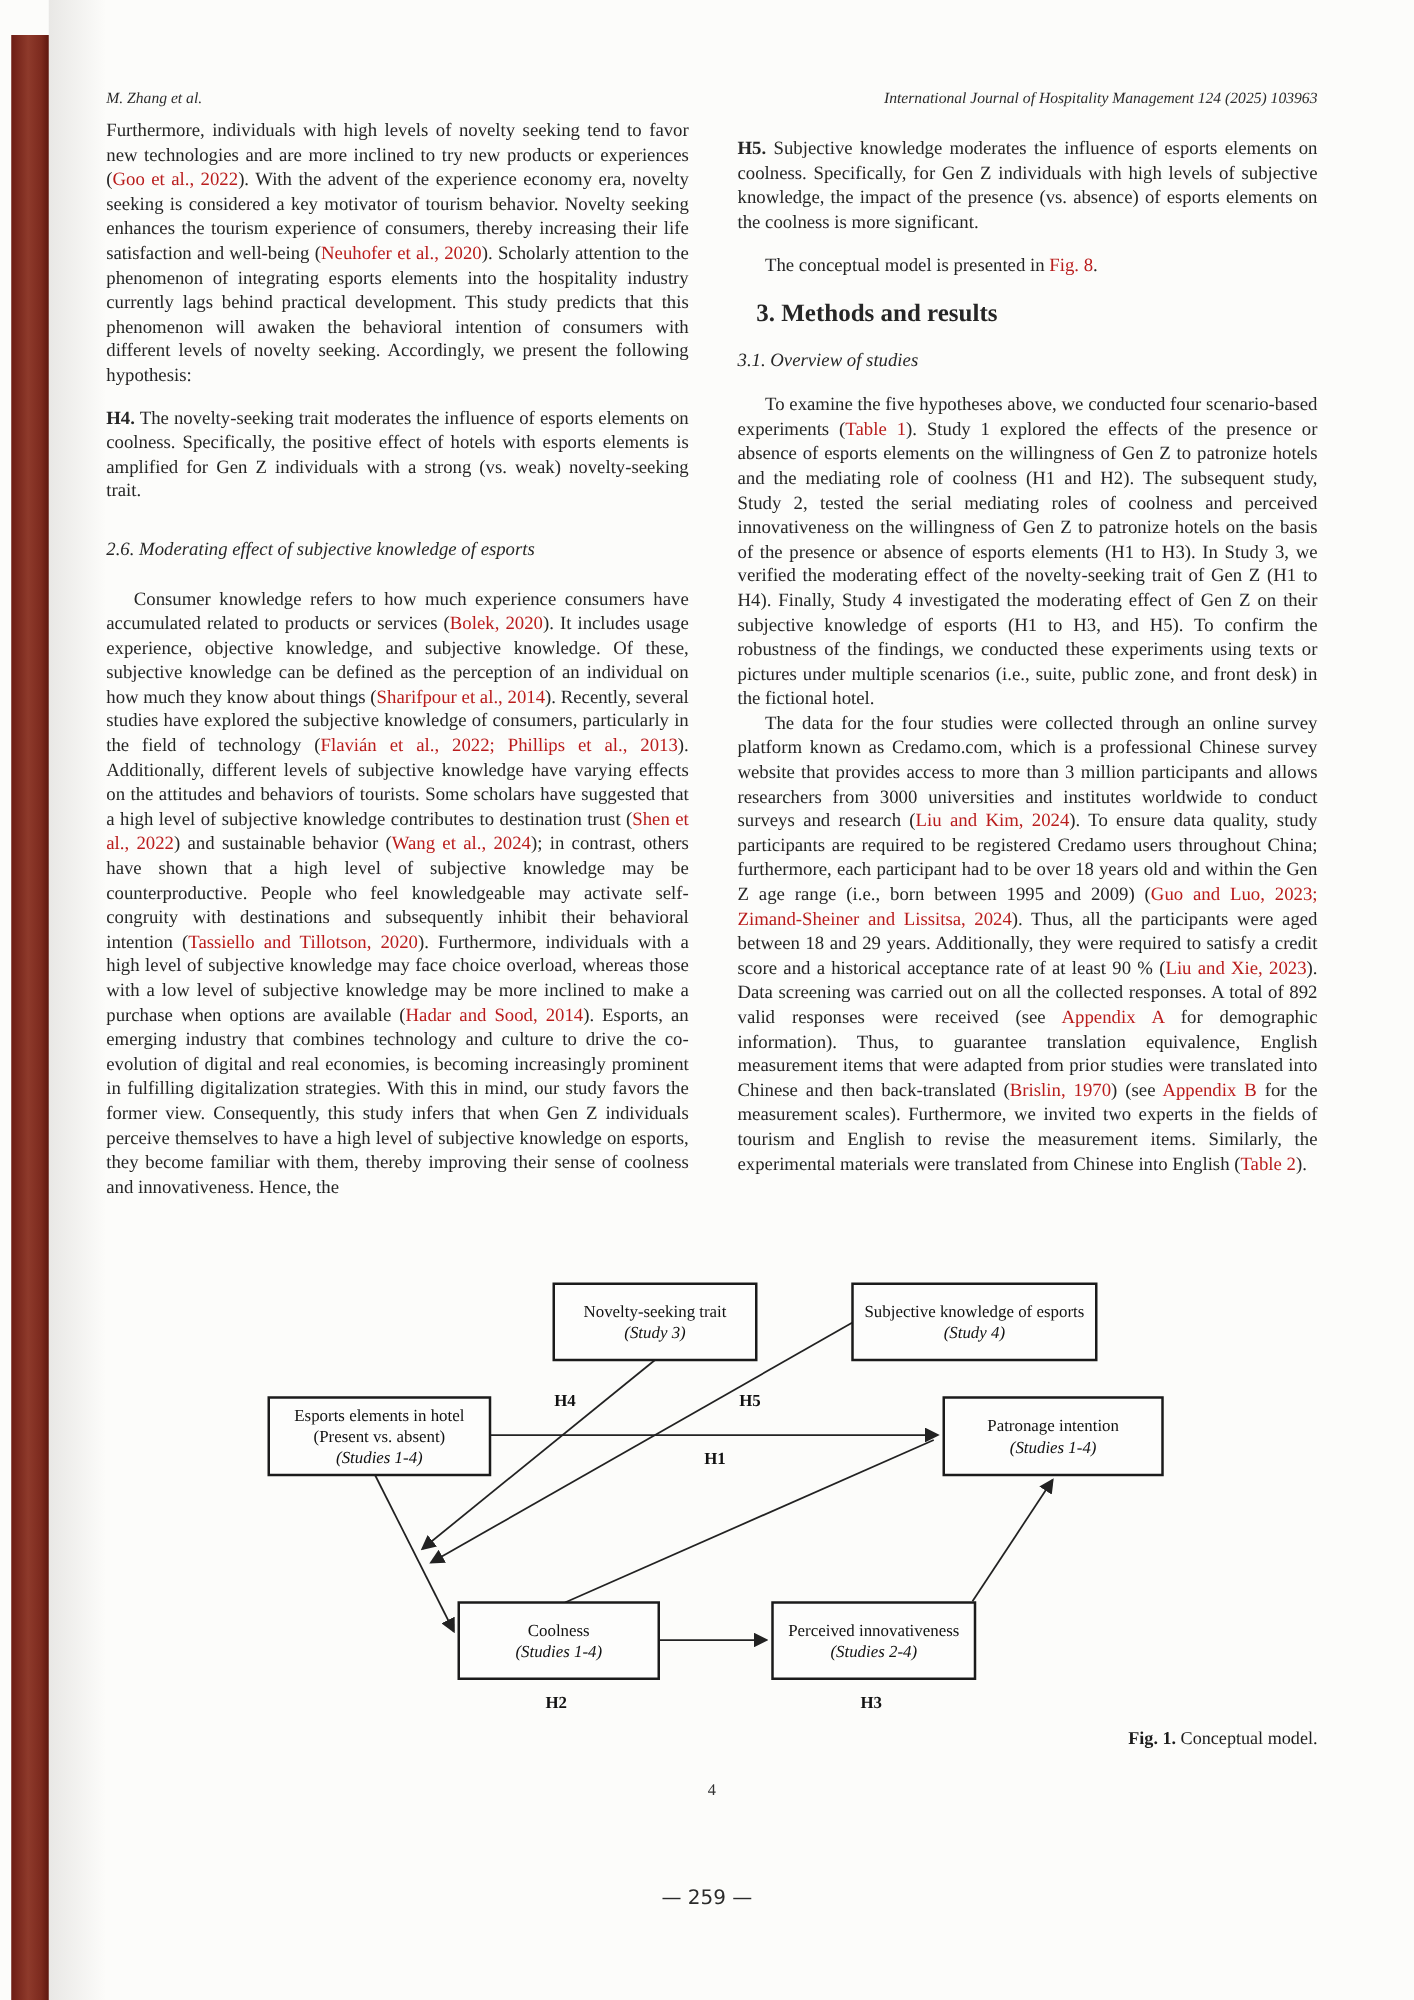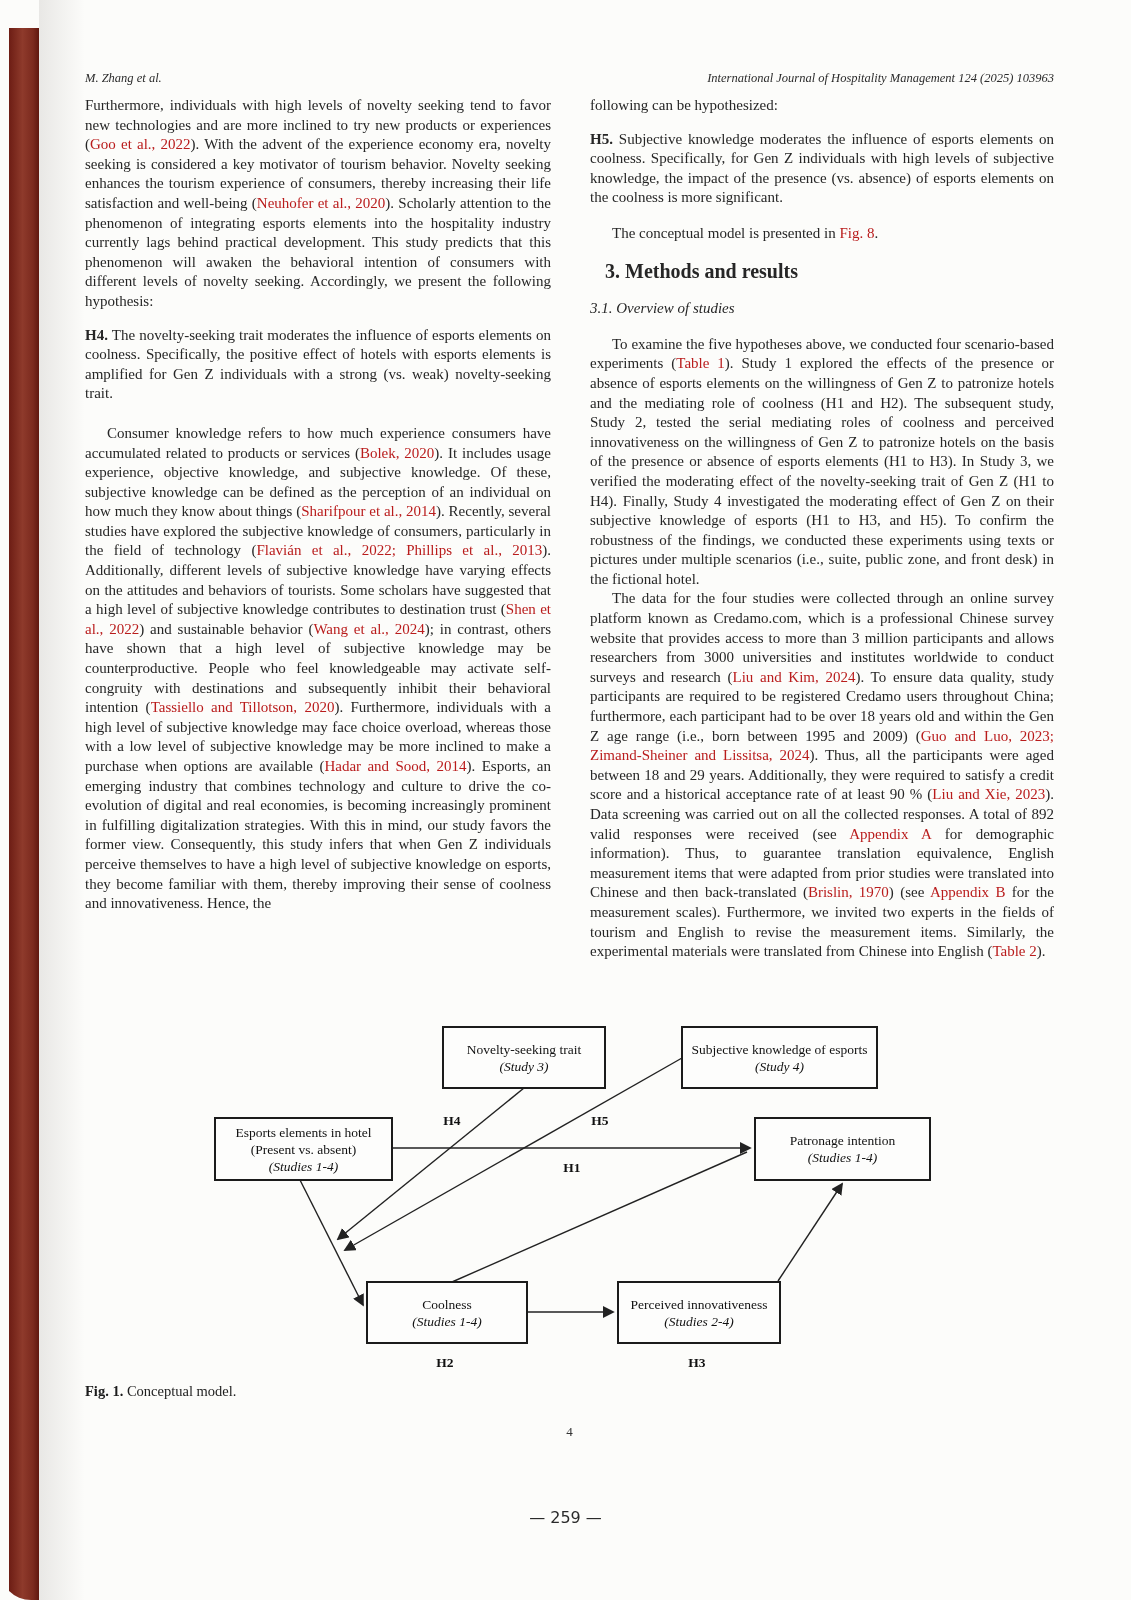--- a/index.html
+++ b/index.html
@@ -1,17 +1,17 @@
 <!DOCTYPE html>
 <html><head>
 <meta charset="utf-8">
 <style>
   html,body { margin:0; padding:0; }
   body { width:1131px; height:1600px; position:relative; background:#fcfcfa; font-family:"Liberation Serif", serif; color:#262626; }
-  .page { position:absolute; inset:0; overflow:hidden;border-radius:31px; }
+  .page { position:absolute; inset:0; overflow:hidden; }
 
   .red-ribbon { position:absolute; left:9px; top:28px; width:30px; height:1572px;
     background:linear-gradient(to right,#6d1d14,#8e3a2b 45%,#7c2a1e 80%,#5f170f); }
   .edge-shade { position:absolute; left:39px; top:0; width:46px; height:1600px;
     background:linear-gradient(to right, rgba(60,50,45,0.10), rgba(60,50,45,0)); pointer-events:none; }
 
   .hdr { position:absolute; top:71px; font-style:italic; font-size:12.5px; color:#2b2b2b; }
   .hdr-left { left:85px; }
   .hdr-right { right:77px;text-align:center; }
 
@@ -25,43 +25,43 @@
   .seg-b { font-weight:bold; }
   .sec-italic { font-style:italic; font-weight:normal; font-size:15px; margin:0; }
   .sec-bold { font-weight:bold; font-size:20px; margin:15px; }
   .m26 { margin-top:27px !important; }
   .m20 { margin-top:20px !important; }
   .m16 { margin-top:16px !important; }
   .m18 { margin-top:18px !important; }
 
   .fig-svg { position:absolute; left:0; top:0; width:1131px; height:1600px; pointer-events:none; }
 
-  .caption { position:absolute; left:85px; width:969px; top:1383px; text-align:left; font-size:14.5px; color:#1c1c1c; }
+  .caption { position:absolute; left:85px; width:969px; top:1383px; text-align:right; font-size:14.5px; color:#1c1c1c; }
   .pagenum { position:absolute; left:85px; width:969px; top:1424px; text-align:center; font-size:13px; color:#333; }
   .footer { position:absolute; left:0; width:1131px; top:1508px; text-align:center; font-size:16px; color:#2a2a2a; font-family:"DejaVu Sans", sans-serif; }
 </style>
 </head>
 <body>
 
 <div class="page">
 
   <div class="red-ribbon"></div>
   <div class="edge-shade"></div>
 
   <div class="hdr hdr-left">M. Zhang et al.</div>
   <div class="hdr hdr-right">International Journal of Hospitality Management 124 (2025) 103963</div>
 
   <div class="col col-left">
     <p><span>Furthermore, individuals with high levels of novelty seeking tend to favor new technologies and are more inclined to try new products or experiences (</span><span class="seg-link">Goo et al., 2022</span><span>). With the advent of the experience economy era, novelty seeking is considered a key motivator of tourism behavior. Novelty seeking enhances the tourism experience of consumers, thereby increasing their life satisfaction and well-being (</span><span class="seg-link">Neuhofer et al., 2020</span><span>). Scholarly attention to the phenomenon of integrating esports elements into the hospitality industry currently lags behind practical development. This study predicts that this phenomenon will awaken the behavioral intention of consumers with different levels of novelty seeking. Accordingly, we present the following hypothesis:</span></p>
     <p class="hyp" style="margin-top:22px"><span class="seg-b">H4.</span><span>  The novelty-seeking trait moderates the influence of esports elements on coolness. Specifically, the positive effect of hotels with esports elements is amplified for Gen Z individuals with a strong (vs. weak) novelty-seeking trait.</span></p>
+    <h3 class="sec-italic m26">2.6. Moderating effect of subjective knowledge of esports</h3>
     <p class="indent m20"><span>Consumer knowledge refers to how much experience consumers have accumulated related to products or services (</span><span class="seg-link">Bolek, 2020</span><span>). It includes usage experience, objective knowledge, and subjective knowledge. Of these, subjective knowledge can be defined as the perception of an individual on how much they know about things (</span><span class="seg-link">Sharifpour et al., 2014</span><span>). Recently, several studies have explored the subjective knowledge of consumers, particularly in the field of technology (</span><span class="seg-link">Flavián et al., 2022; Phillips et al., 2013</span><span>). Additionally, different levels of subjective knowledge have varying effects on the attitudes and behaviors of tourists. Some scholars have suggested that a high level of subjective knowledge contributes to destination trust (</span><span class="seg-link">Shen et al., 2022</span><span>) and sustainable behavior (</span><span class="seg-link">Wang et al., 2024</span><span>); in contrast, others have shown that a high level of subjective knowledge may be counterproductive. People who feel knowledgeable may activate self-congruity with destinations and subsequently inhibit their behavioral intention (</span><span class="seg-link">Tassiello and Tillotson, 2020</span><span>). Furthermore, individuals with a high level of subjective knowledge may face choice overload, whereas those with a low level of subjective knowledge may be more inclined to make a purchase when options are available (</span><span class="seg-link">Hadar and Sood, 2014</span><span>). Esports, an emerging industry that combines technology and culture to drive the co-evolution of digital and real economies, is becoming increasingly prominent in fulfilling digitalization strategies. With this in mind, our study favors the former view. Consequently, this study infers that when Gen Z individuals perceive themselves to have a high level of subjective knowledge on esports, they become familiar with them, thereby improving their sense of coolness and innovativeness. Hence, the</span></p>
   </div>
 
   <div class="col col-right">
-    <p><span>following can be hypothesized:</span></p>
     <p class="hyp"><span class="seg-b">H5.</span><span>  Subjective knowledge moderates the influence of esports elements on coolness. Specifically, for Gen Z individuals with high levels of subjective knowledge, the impact of the presence (vs. absence) of esports elements on the coolness is more significant.</span></p>
     <p class="indent m16"><span>The conceptual model is presented in </span><span class="seg-link">Fig. 8</span><span>.</span></p>
     <h2 class="sec-bold m18">3. Methods and results</h2>
     <h3 class="sec-italic m18">3.1. Overview of studies</h3>
     <p class="indent m16"><span>To examine the five hypotheses above, we conducted four scenario-based experiments (</span><span class="seg-link">Table 1</span><span>). Study 1 explored the effects of the presence or absence of esports elements on the willingness of Gen Z to patronize hotels and the mediating role of coolness (H1 and H2). The subsequent study, Study 2, tested the serial mediating roles of coolness and perceived innovativeness on the willingness of Gen Z to patronize hotels on the basis of the presence or absence of esports elements (H1 to H3). In Study 3, we verified the moderating effect of the novelty-seeking trait of Gen Z (H1 to H4). Finally, Study 4 investigated the moderating effect of Gen Z on their subjective knowledge of esports (H1 to H3, and H5). To confirm the robustness of the findings, we conducted these experiments using texts or pictures under multiple scenarios (i.e., suite, public zone, and front desk) in the fictional hotel.</span></p>
     <p class="indent"><span>The data for the four studies were collected through an online survey platform known as Credamo.com, which is a professional Chinese survey website that provides access to more than 3 million participants and allows researchers from 3000 universities and institutes worldwide to conduct surveys and research (</span><span class="seg-link">Liu and Kim, 2024</span><span>). To ensure data quality, study participants are required to be registered Credamo users throughout China; furthermore, each participant had to be over 18 years old and within the Gen Z age range (i.e., born between 1995 and 2009) (</span><span class="seg-link">Guo and Luo, 2023; Zimand-Sheiner and Lissitsa, 2024</span><span>). Thus, all the participants were aged between 18 and 29 years. Additionally, they were required to satisfy a credit score and a historical acceptance rate of at least 90 % (</span><span class="seg-link">Liu and Xie, 2023</span><span>). Data screening was carried out on all the collected responses. A total of 892 valid responses were received (see </span><span class="seg-link">Appendix A</span><span> for demographic information). Thus, to guarantee translation equivalence, English measurement items that were adapted from prior studies were translated into Chinese and then back-translated (</span><span class="seg-link">Brislin, 1970</span><span>) (see </span><span class="seg-link">Appendix B</span><span> for the measurement scales). Furthermore, we invited two experts in the fields of tourism and English to revise the measurement items. Similarly, the experimental materials were translated from Chinese into English (</span><span class="seg-link">Table 2</span><span>).</span></p>
   </div>
 
   <svg class="fig-svg" id="fig-svg" viewBox="0 0 1131 1600">
     <defs>

